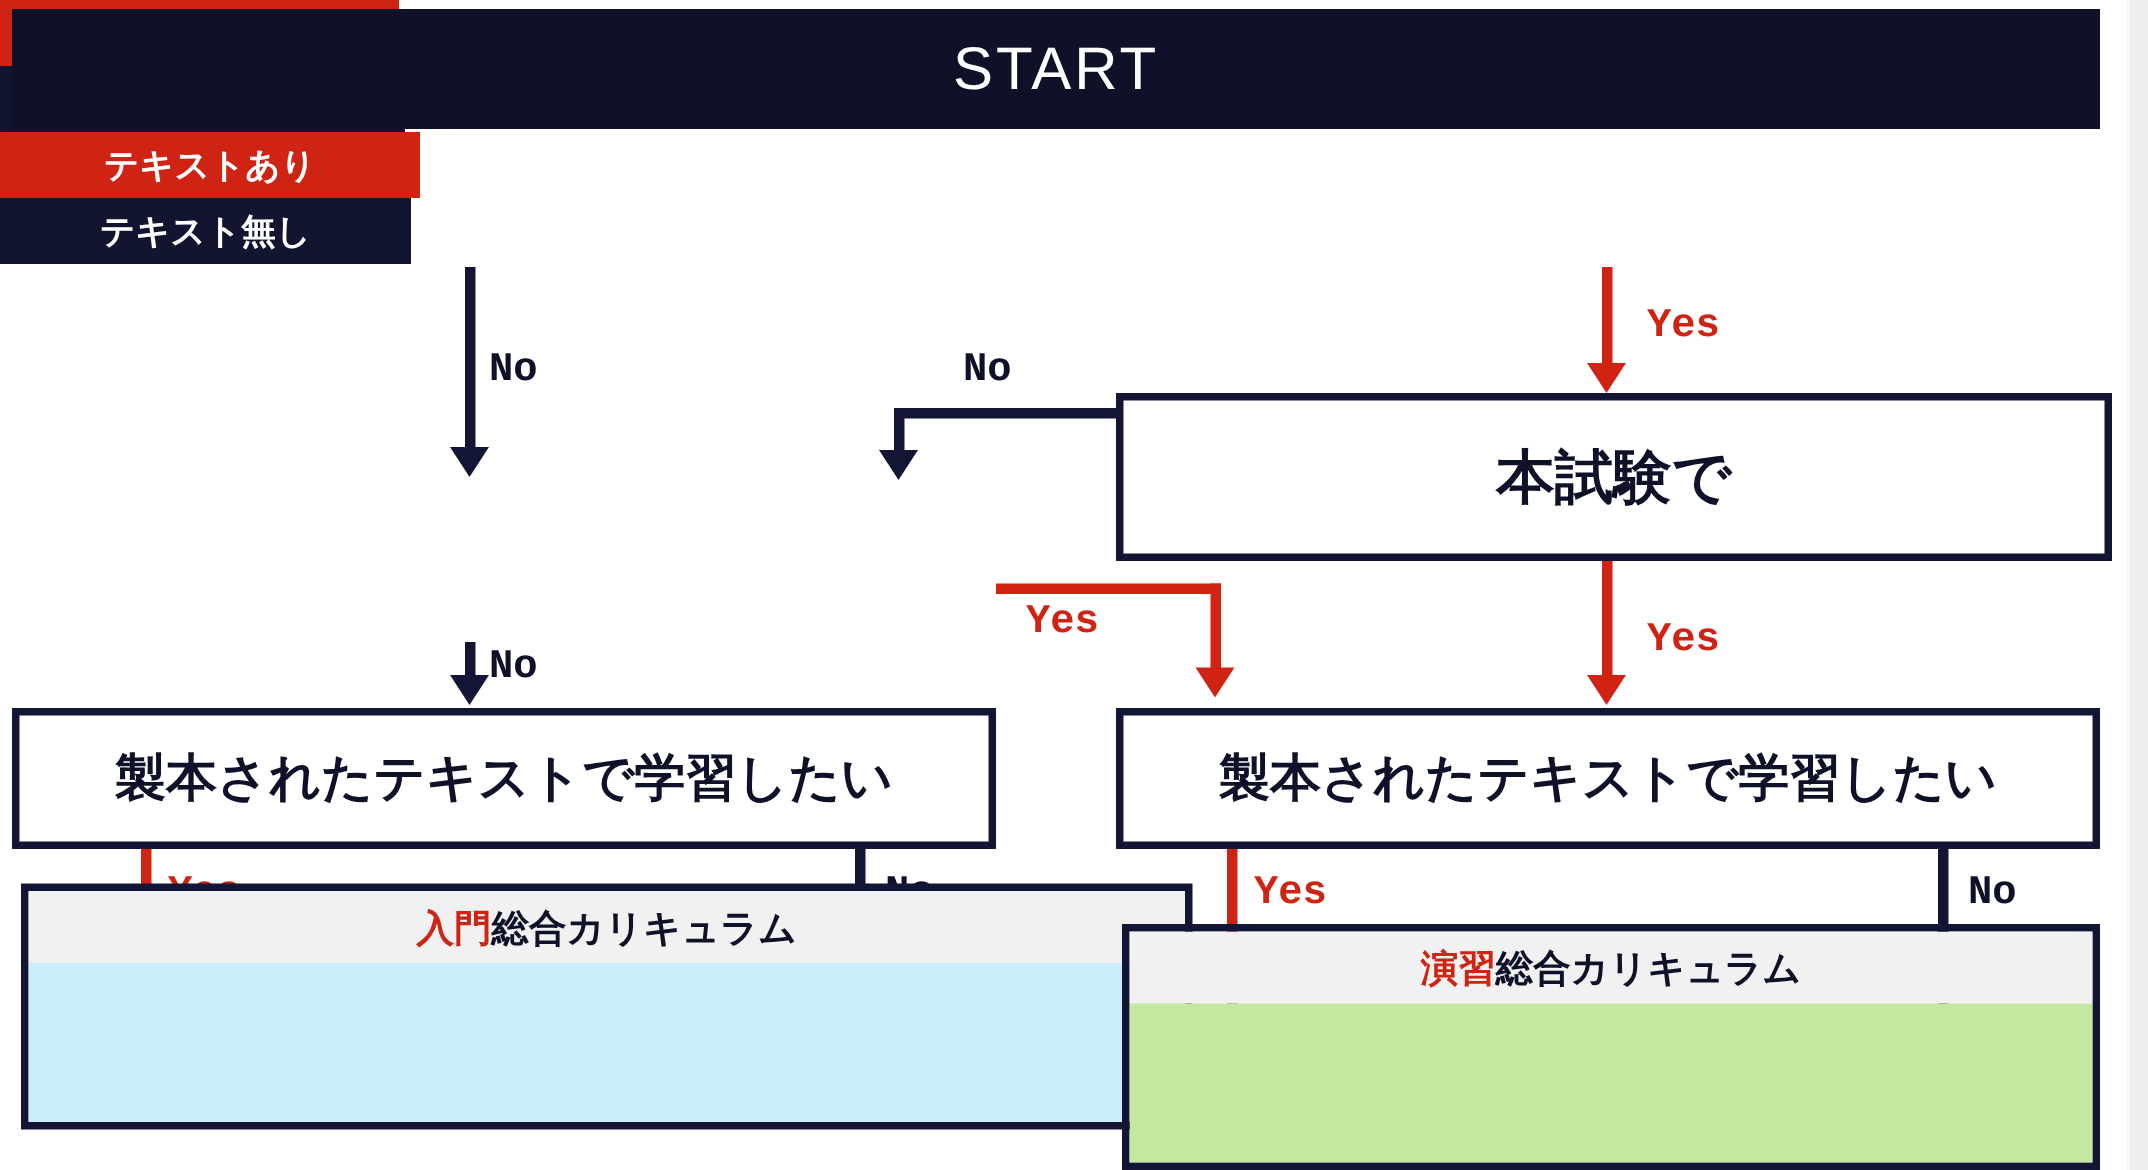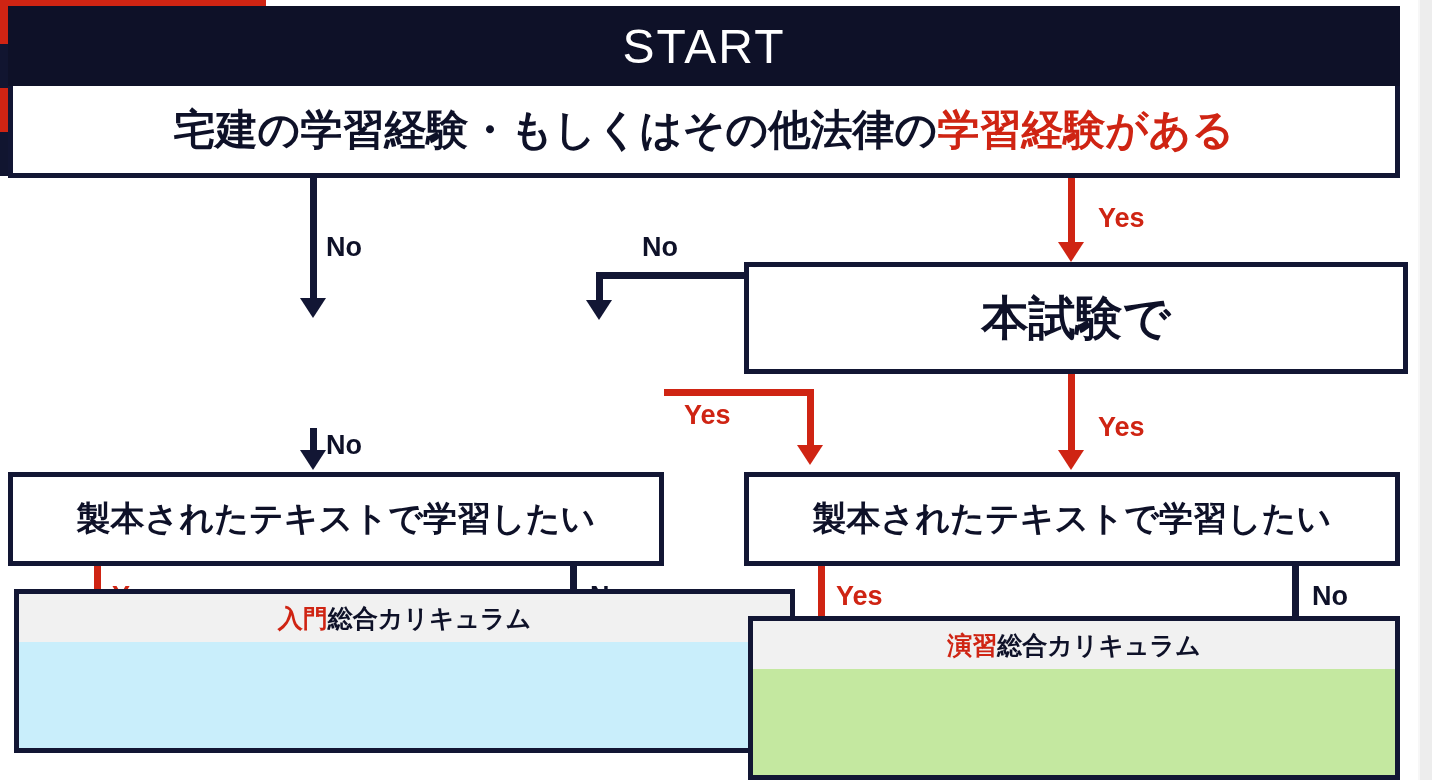--- a/index.html
+++ b/index.html
@@ -42,21 +42,21 @@
     position: absolute;
     left: 8px;
     top: 6px;
     width: 1392px;
     height: 80px;
     background: #0e1128;
     color: #ffffff;
     display: flex;
     align-items: center;
     justify-content: center;
-    font-size: 48px;
+    font-size: 40px;
     font-weight: 400;
     letter-spacing: 2px;
   }
   .qbox {
     position: absolute;
     box-sizing: border-box;
     border: 5px solid #121634;
     background: #ffffff;
     display: flex;
     align-items: center;
@@ -73,21 +73,21 @@
     width: 1392px;
     height: 92px;
     font-size: 42px;
     border-top: none;
   }
   #q-exam {
     left: 744px;
     top: 262px;
     width: 664px;
     height: 112px;
-    font-size: 47px;
+    font-size: 39px;
   }
   #q-practice {
     left: 8px;
     top: 318px;
     width: 656px;
     height: 110px;
     font-size: 38px;
   }
   #q-text-left {
     left: 8px;
@@ -166,36 +166,33 @@
     border-top: 20px solid #121634;
   }
   .arrow.red { border-top-color: #cf2413; }
 
   .elabel {
     position: absolute;
     font-size: 27px;
     font-weight: 700;
     color: #0e1128;
     white-space: nowrap;
+    font-family: Liberation Mono, monospace;
   }
   .elabel.red { color: #cf2413; }
 </style>
 </head>
 <body>
 
 <div id="stage">
 
   <div class="start-bar">
     <span>START</span>
   </div>
 
-  <div class="qbox" id="q-start-cond">
-    <span>宅建の学習経験・もしくはその他法律の</span>
-      <span class="hl">学習経験がある</span>
-  </div>
 
   <div class="seg" style="left:310px; top:178px; width:7px; height:120px;"></div>
   <div class="arrow" style="left:300px; top:298px;"></div>
   <div class="elabel" style="left:326px; top:232px;">No</div>
 
   <div class="seg red" style="left:1068px; top:178px; width:7px; height:64px;"></div>
   <div class="arrow red" style="left:1058px; top:242px;"></div>
   <div class="elabel red" style="left:1098px; top:203px;">Yes</div>
 
   <div class="qbox" id="q-exam">

